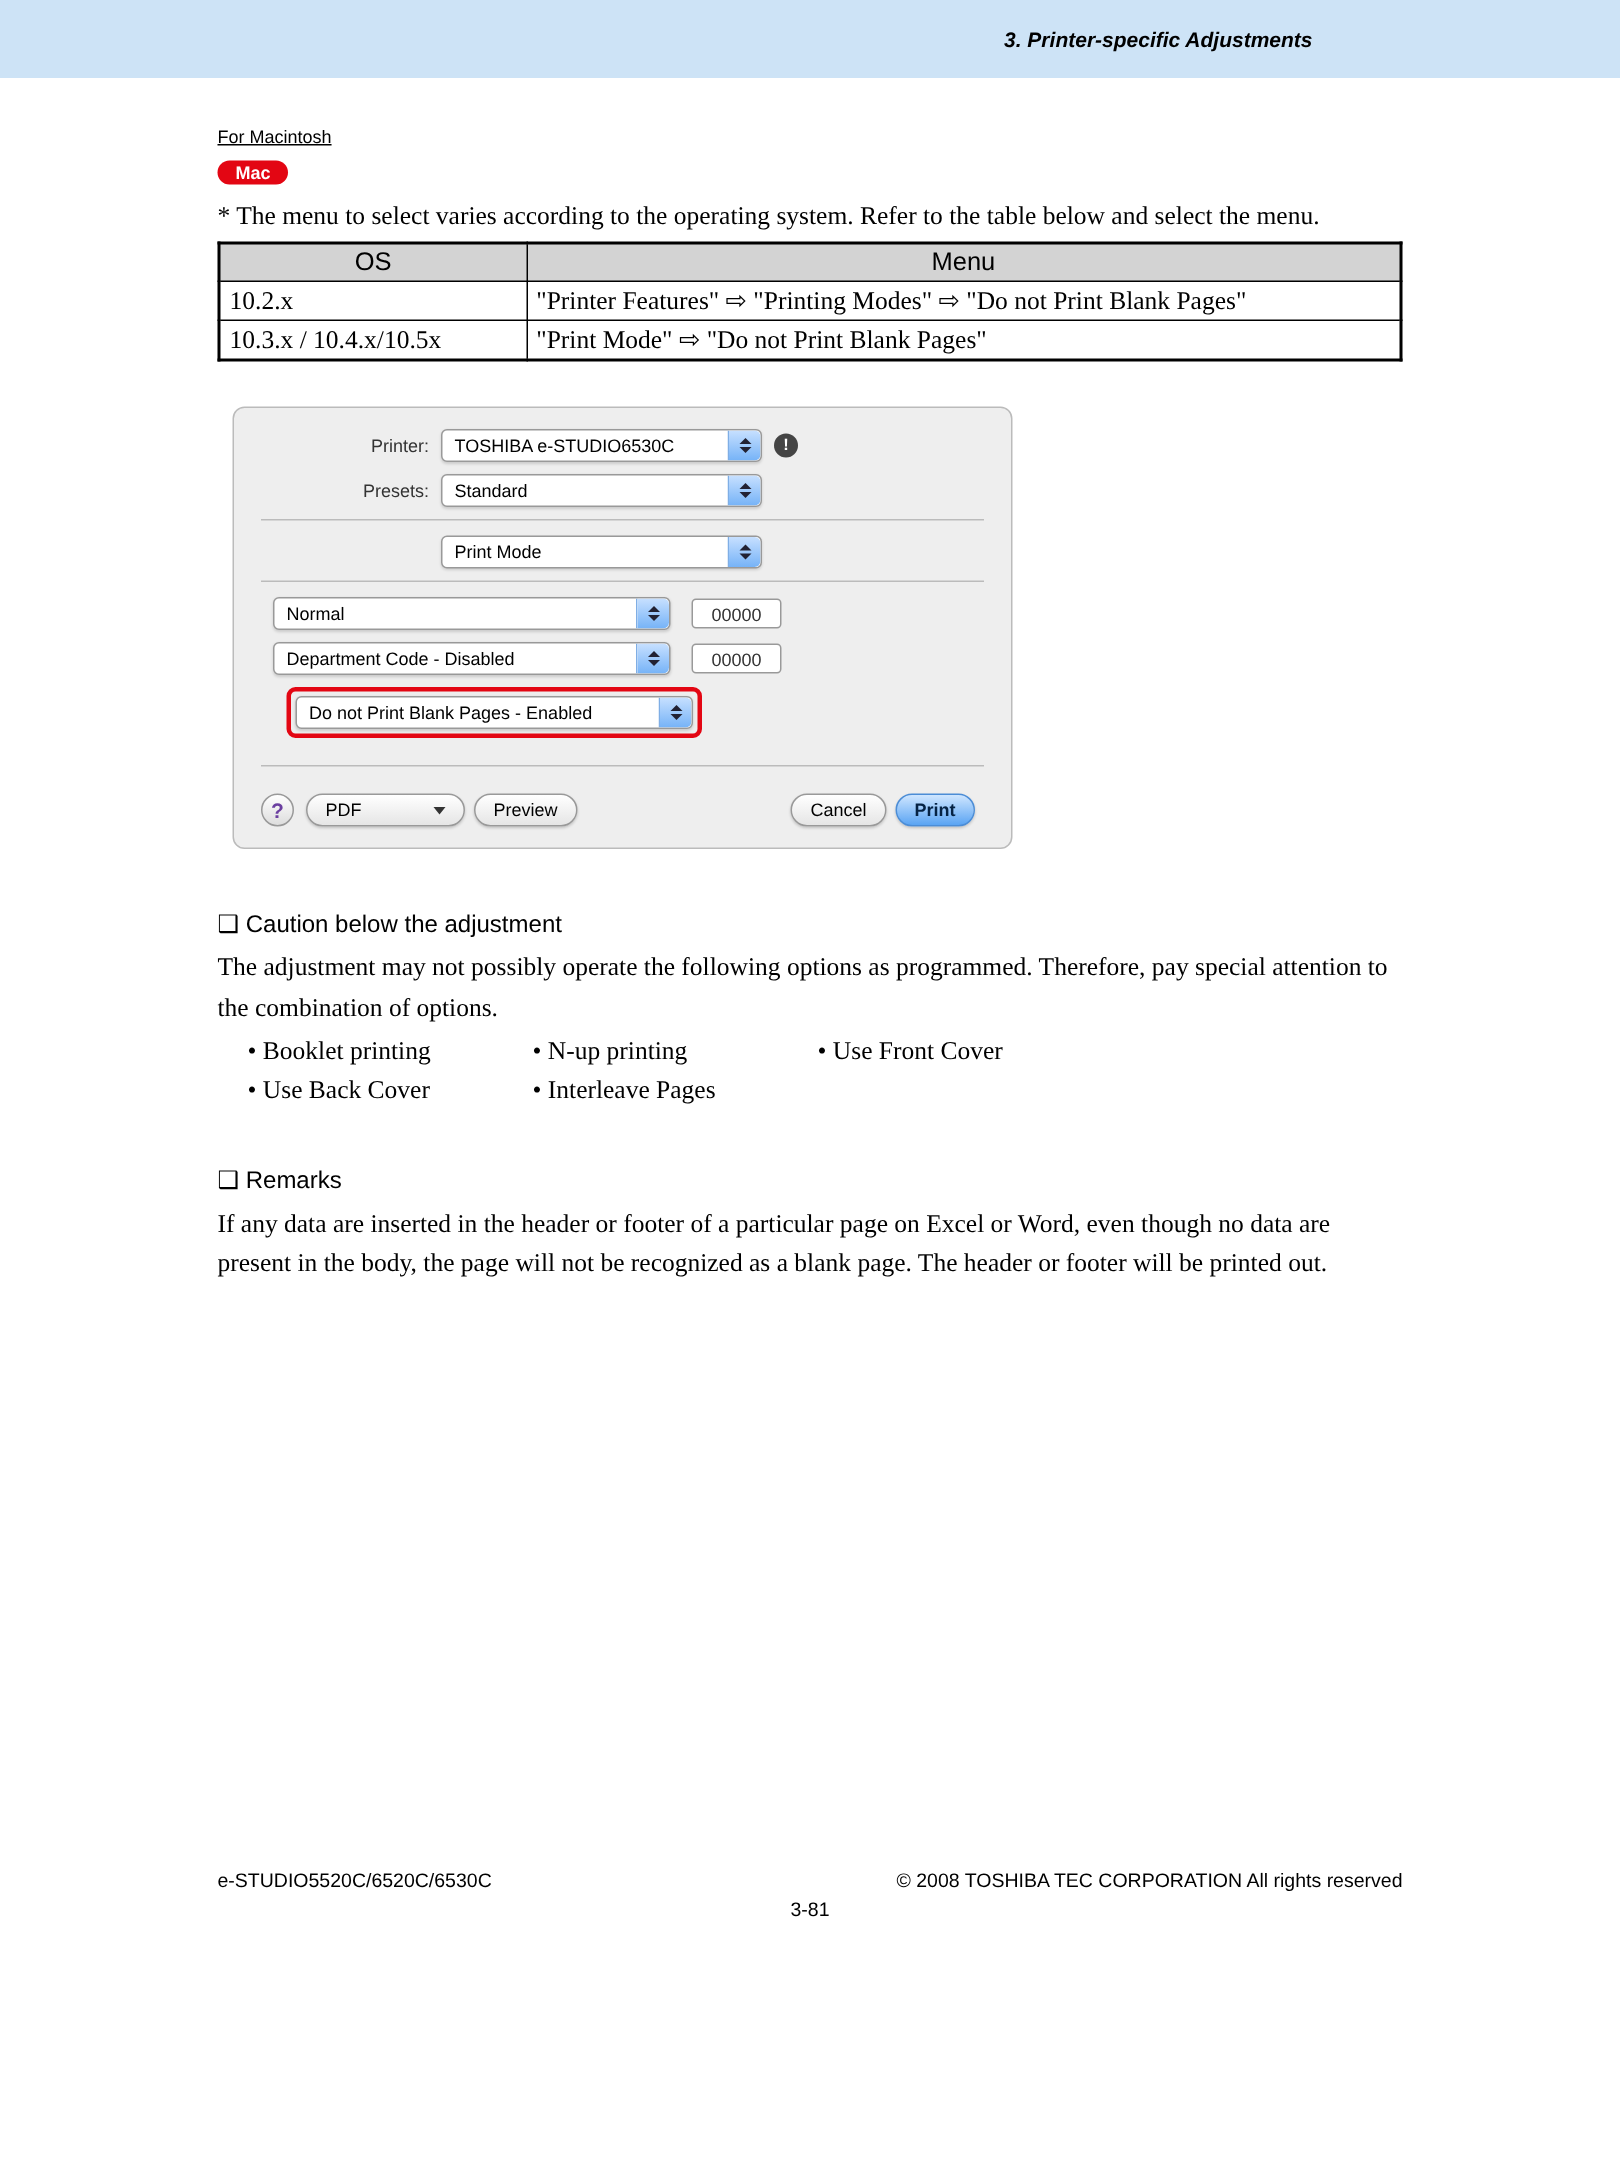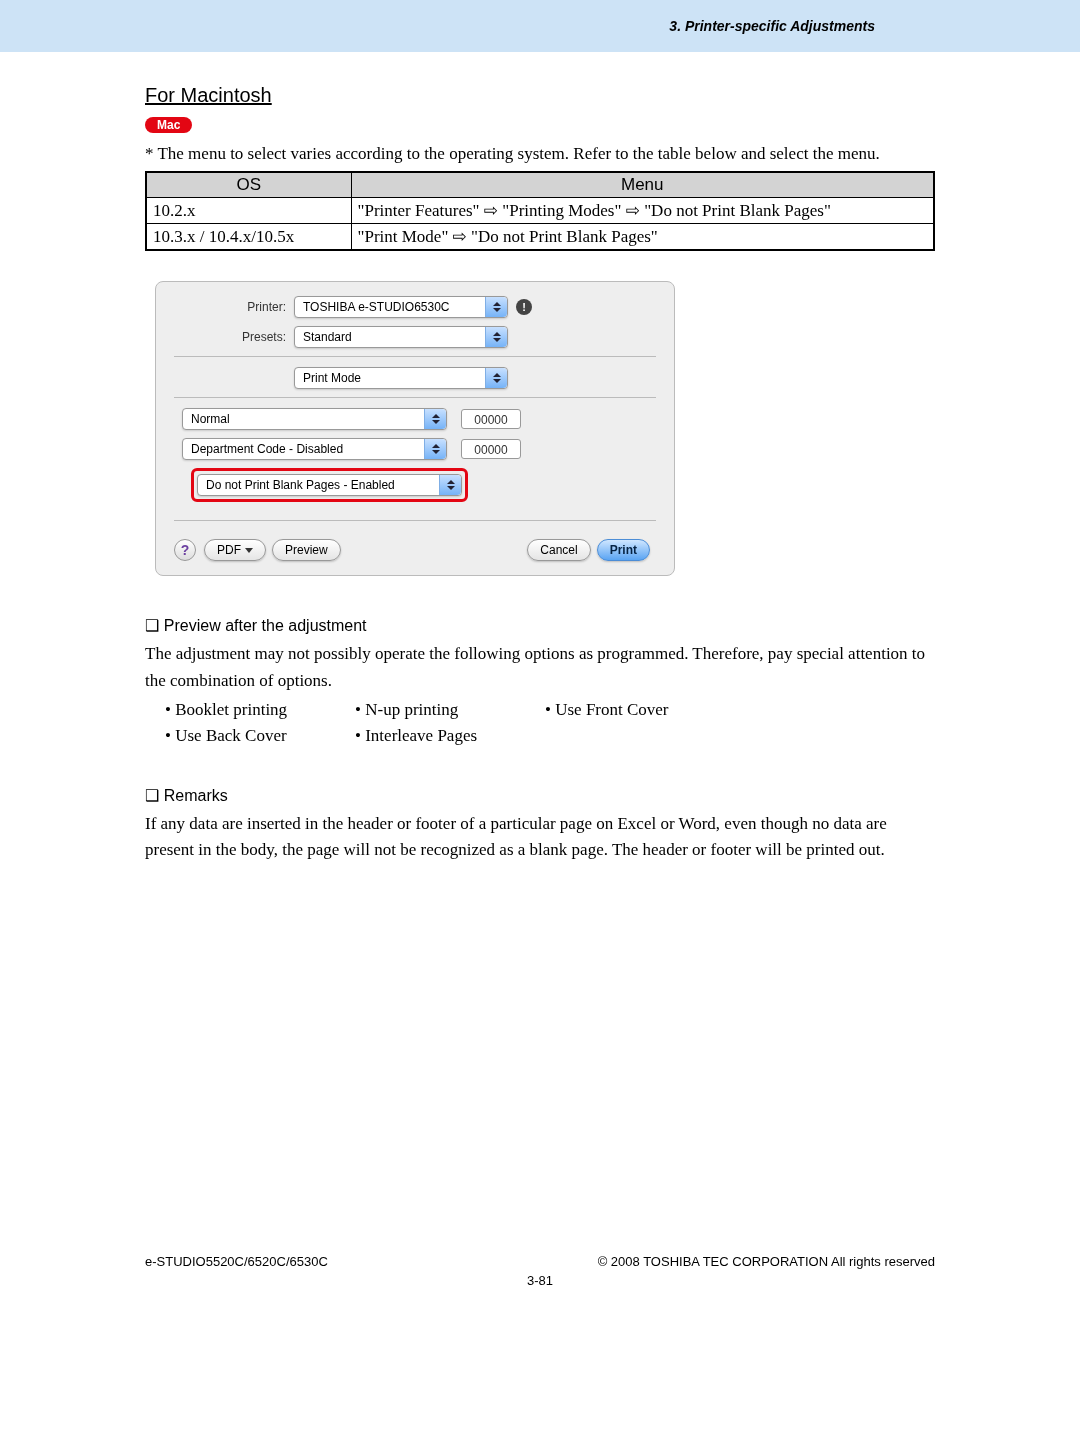--- a/index.html
+++ b/index.html
@@ -18,21 +18,21 @@
     justify-content: flex-end;
     padding-right: 205px;
     font-family: Arial, Helvetica, sans-serif;
     font-style: italic;
     font-weight: bold;
     font-size: 14px;
   }
   .page { padding: 20px 145px 40px 145px; }
   .sect-title {
     font-family: Arial, Helvetica, sans-serif;
-    font-size: 20px;
+    font-size: 12px;
     text-decoration: underline;
     margin-top: 12px;
     margin-bottom: 8px;
   }
   .mac-pill {
     display: inline-block;
     background: #e30613;
     color: #fff;
     font-family: Arial, Helvetica, sans-serif;
     font-size: 12px;
@@ -114,20 +114,21 @@
     background:linear-gradient(#fff,#ddd);
     display:inline-flex;align-items:center;justify-content:center;
     color:#6b3fa0;font-weight:bold;font-size:14px;margin-right:8px;
   }
   .aqua-btn {
     display:inline-flex;align-items:center;
     height:22px;padding:1px 12px;border:1px solid #999;border-radius:11px;
     background:linear-gradient(#fff,#e5e5e5);
     font-size:12px;margin-right:6px;
     box-shadow:0 1px 2px rgba(0,0,0,.2);
+    gap:44px;
   }
   .aqua-btn.primary {
     background:linear-gradient(#cfe6ff,#5aa4f3);
     border-color:#4c8dd6; color:#062344; font-weight:bold;
   }
   .spacer-flex { flex:1; }
   .caret-down {
     display:inline-block;width:0;height:0;margin-left:4px;
     border-left:4px solid transparent;border-right:4px solid transparent;border-top:5px solid #333;
   }
@@ -242,21 +243,21 @@
         <span class="aqua-btn">
           <span>Cancel</span>
         </span>
         <span class="aqua-btn primary">
           <span>Print</span>
         </span>
       </div>
     </div>
   </div>
 
-  <div class="sub-head">❑ <span>Preview after the adjustment</span></div>
+  <div class="sub-head">❑ <span>Caution below the adjustment</span></div>
   <div class="body-text">The adjustment may not possibly operate the following options as programmed.  Therefore, pay special attention to the combination of options.</div>
   <div class="opt-grid">
     <span>• <span>Booklet printing</span></span>
     <span>• <span>N-up printing</span></span>
     <span>• <span>Use Front Cover</span></span>
     <span>• <span>Use Back Cover</span></span>
     <span>• <span>Interleave Pages</span></span>
   </div>
 
   <div class="sub-head" style="margin-top:40px">❑ <span>Remarks</span></div>

